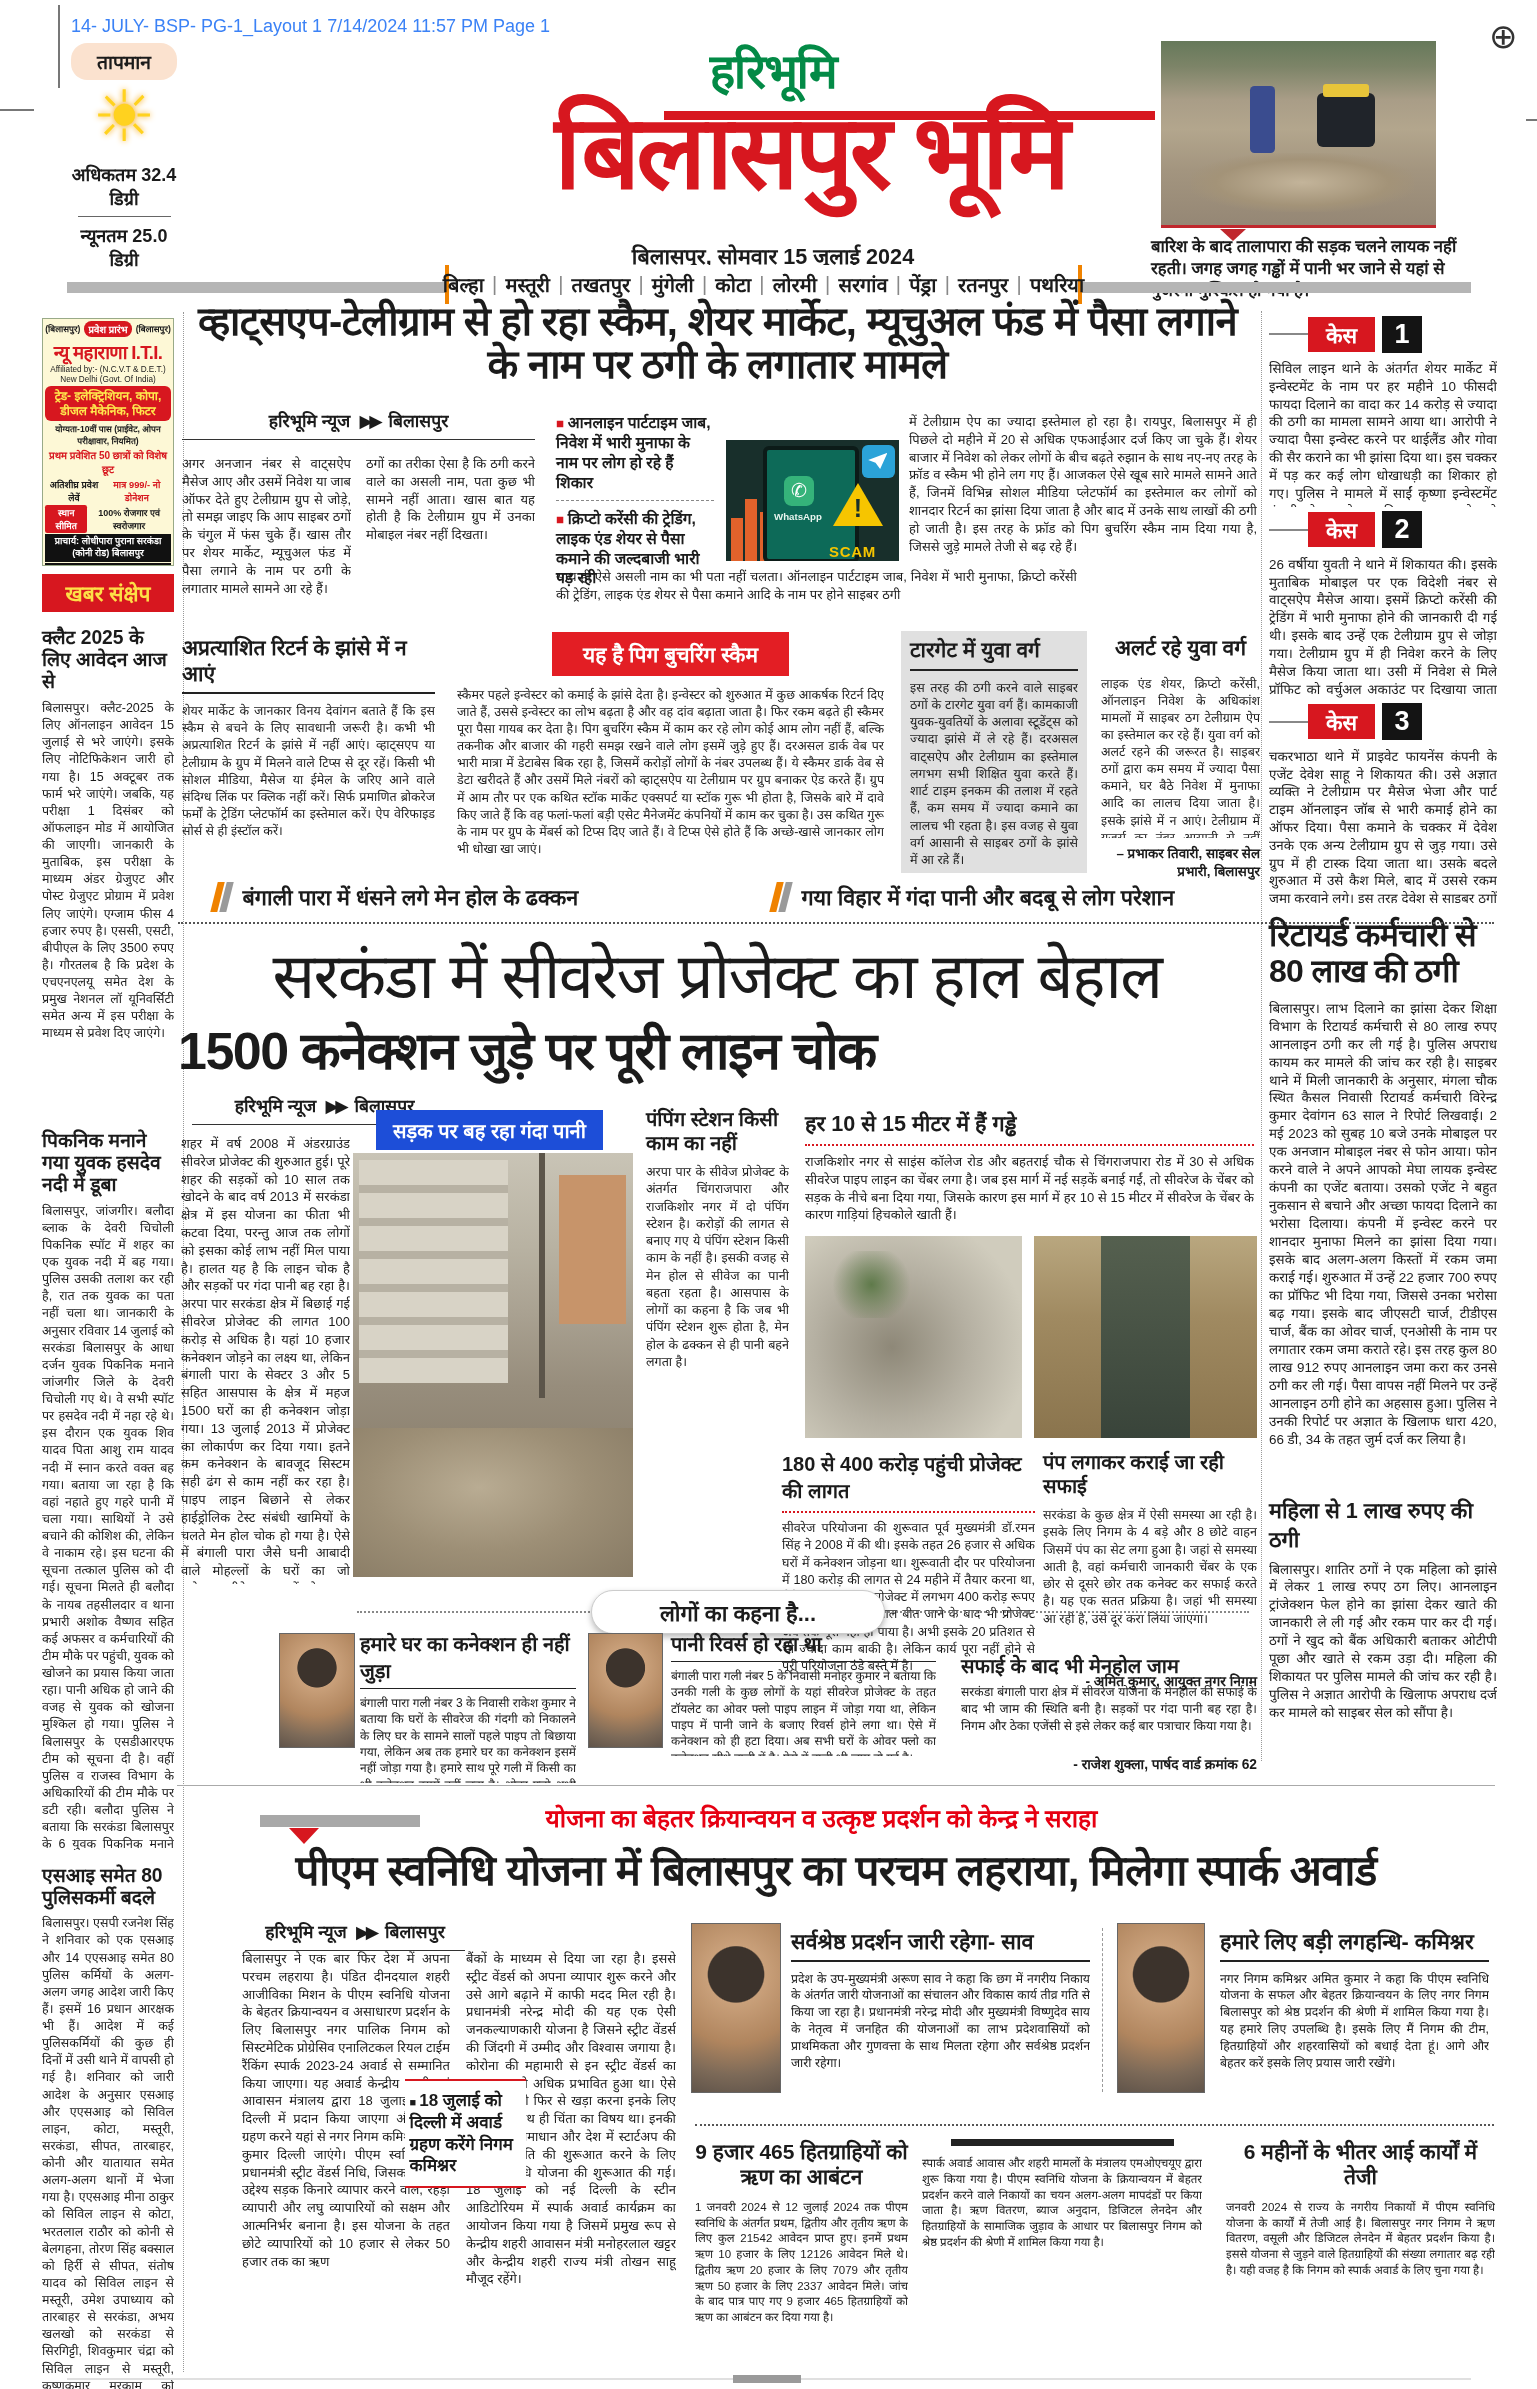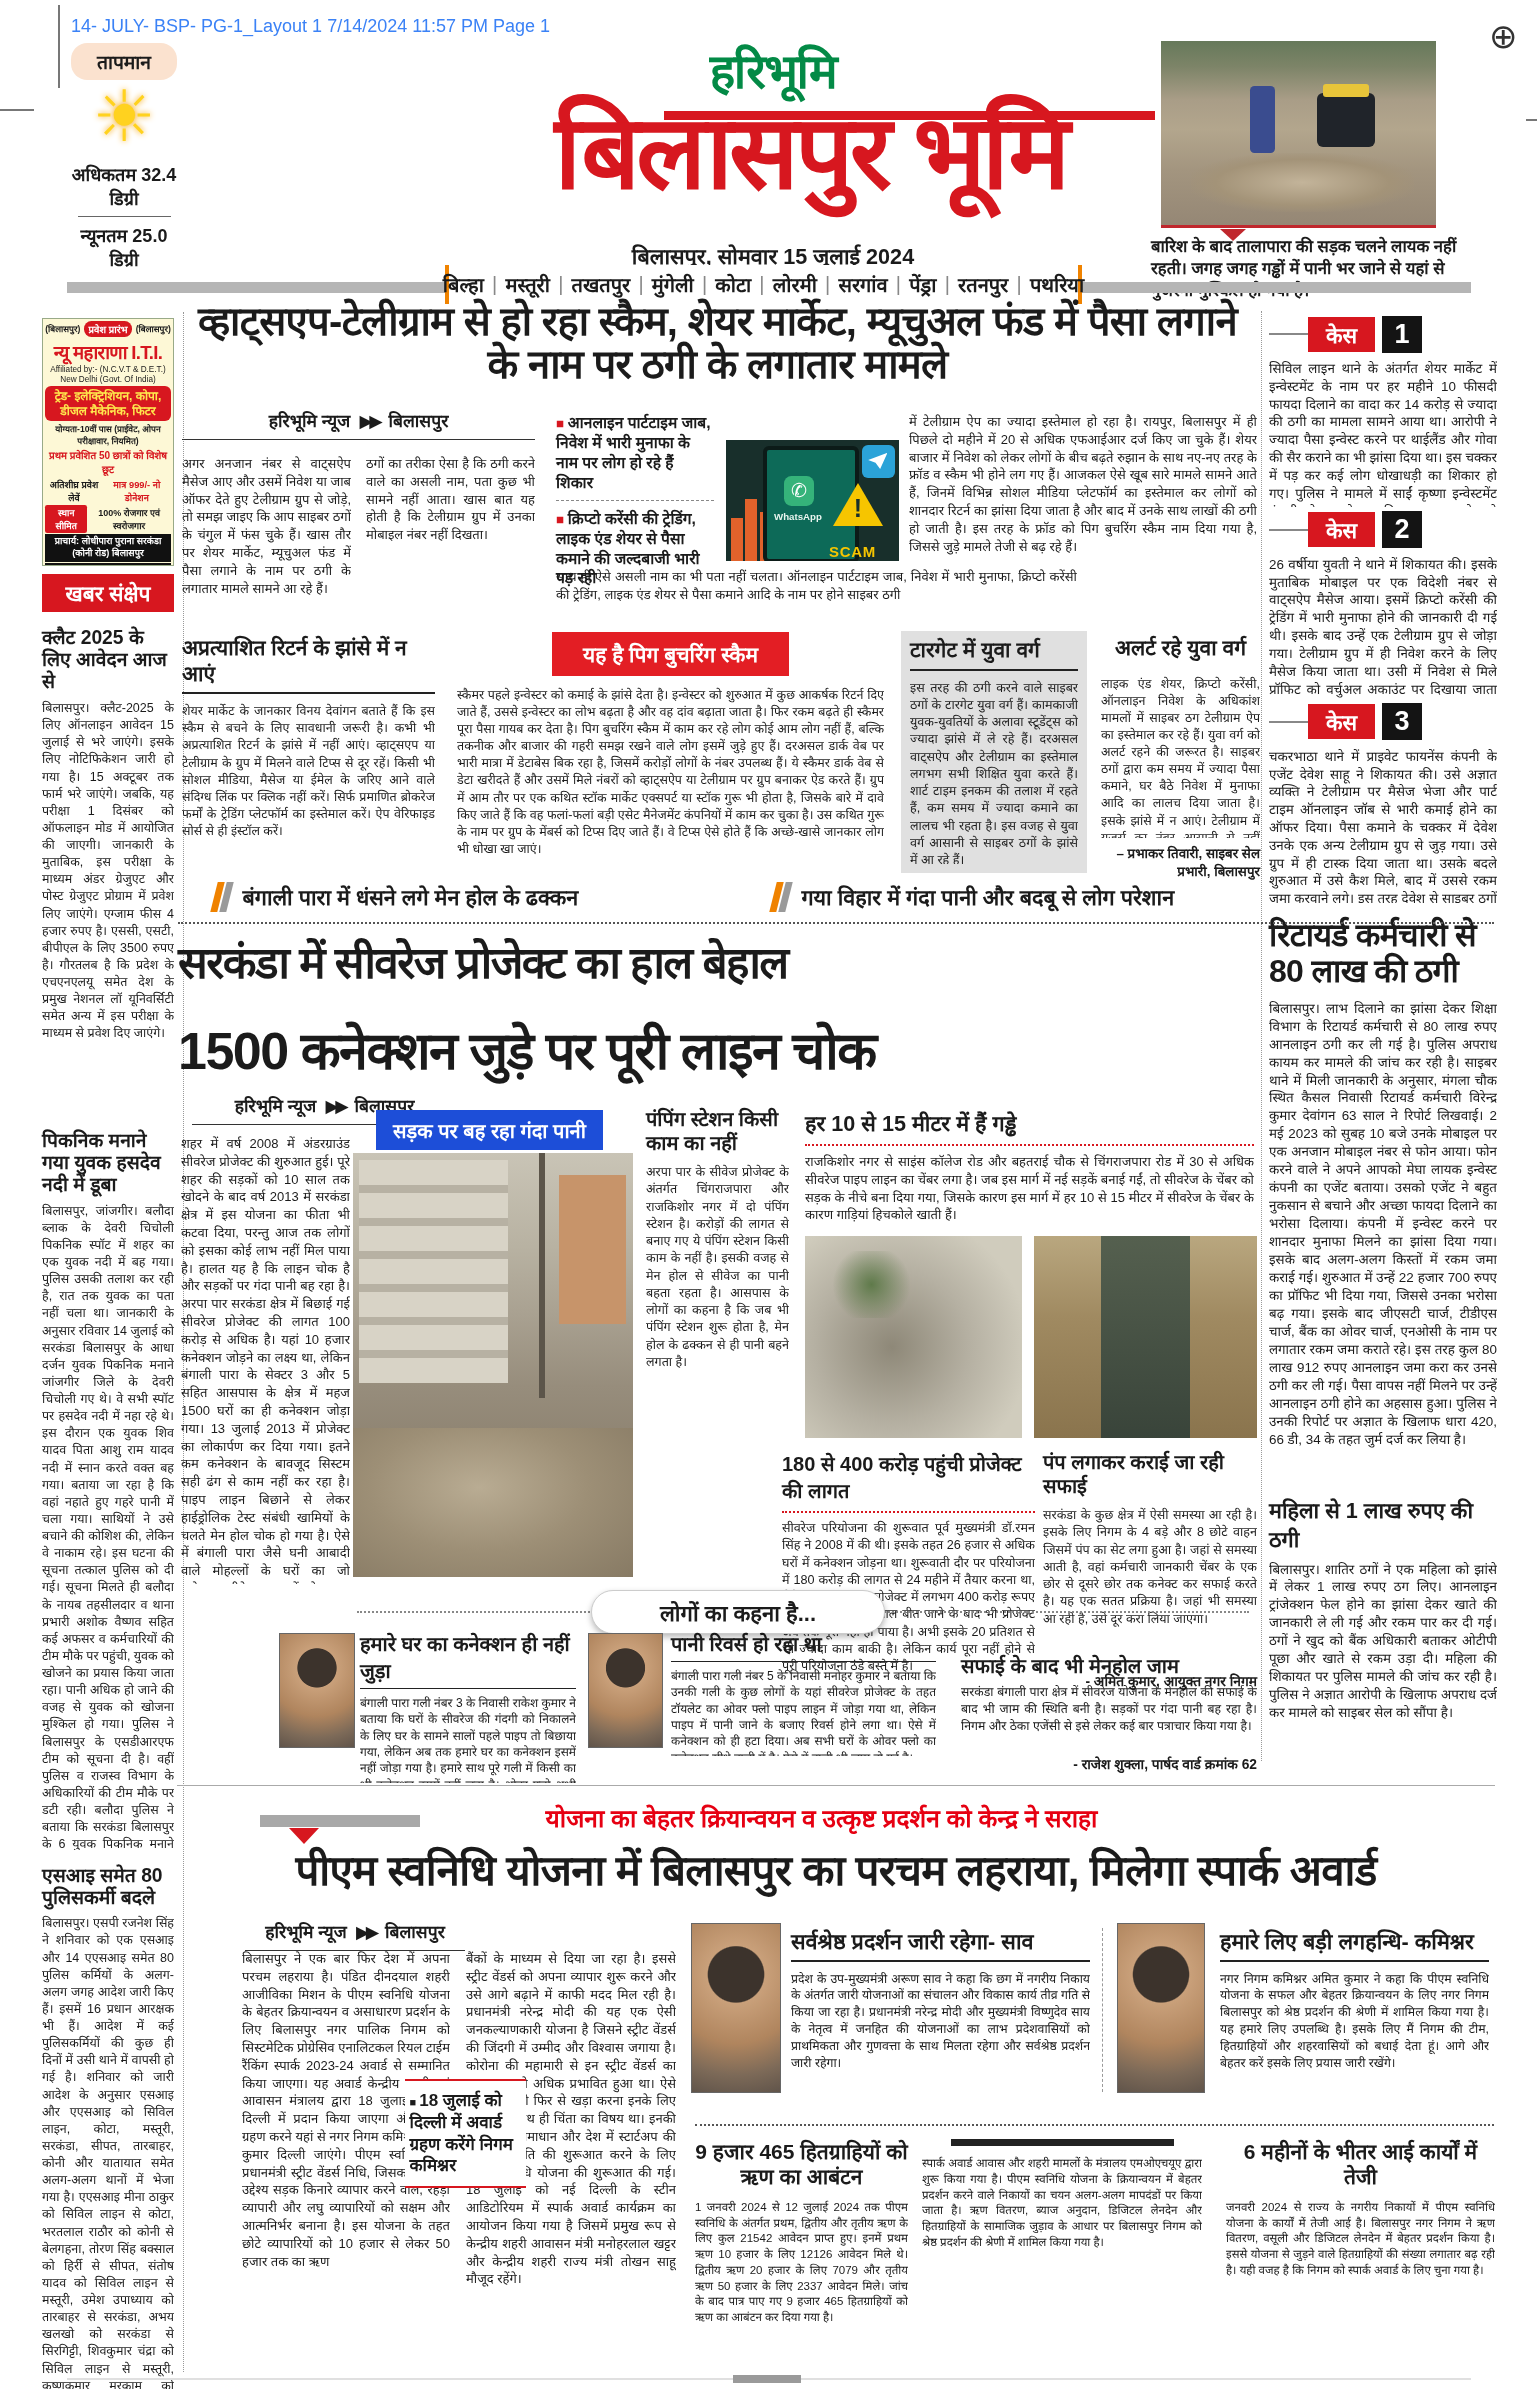--- a/index.html
+++ b/index.html
@@ -56,21 +56,21 @@
   #ad-box .trades{background:#d7171f;color:#ffe84d;font-size:12px;font-weight:bold;border-radius:6px;padding:3px 1.5px;line-height:1.2;}
   #ad-box .elig{font-size:8.6px;font-weight:bold;}
   #ad-box .offer{color:#d7171f;font-size:10px;font-weight:bold;}
   #ad-box .urge{font-size:9.3px;font-weight:bold;display:flex;justify-content:space-between;align-items:center;}
   #ad-box .fee{color:#d7171f;}
   #ad-box .lim{display:flex;justify-content:space-between;align-items:center;font-size:9px;font-weight:bold;}
   #ad-box .lim .ltag{background:#d7171f;color:#fff;padding:0.7px 3.7px;border-radius:2.2px;}
   #ad-box .addr{background:#111;color:#fff;font-size:9.3px;font-weight:bold;padding:2.2px 1.5px;line-height:1.25;}
   #ad-box .phone{background:#111;color:#ffe84d;font-size:9.7px;font-weight:bold;padding:1.5px 0 3px;}
   #briefs{left:42px;top:574px;width:132px;}
-  #briefs .bh{background:#d7171f;color:#ffffff;font-size:21px;font-weight:bold;text-align:center;padding:5.2px 0;}
+  #briefs .bh{background:#d7171f;color:#fde047;font-size:21px;font-weight:bold;text-align:center;padding:5.2px 0;}
   .brief-title{font-size:19.3px;font-weight:bold;line-height:1.14;margin-top:15px;}
   .brief-body{margin-top:6.7px;}
   #rail-div{left:183px;top:312px;height:2060px;border-left:1.5px dotted #999;}
   
   #scam-headline{left:186px;top:300px;width:1063px;text-align:center;font-size:40px;font-weight:800;
       line-height:1.07;letter-spacing:-0.7px;}
   .byline{font-size:17.5px;font-weight:bold;text-align:center;border-bottom:1.5px solid #333;padding-bottom:7.4px;}
   .byline .arr{letter-spacing:-3.7px;padding:0 4.5px;}
   #scam-byline{left:182px;top:408px;width:353px;}
   #scam-lead1{left:182px;top:455px;width:169px;height:158px;}
@@ -129,21 +129,21 @@
   #mahila-body{font-size:13.4px;line-height:1.34;text-align:justify;height:223px;overflow:hidden;}
   
   .kick{display:flex;gap:10.4px;align-items:flex-start;font-size:21.6px;font-weight:bold;}
   .kick-flag{width:18px;height:30px;position:relative;flex:none;}
   .kick-flag i{position:absolute;top:0;width:6.7px;height:30px;transform:skewX(-14deg);}
   .kick-flag .f1{left:0;background:#ef8200;}
   .kick-flag .f2{left:9px;background:#9a9a9a;}
   #kick1{left:214px;top:882px;width:543px;}
   #kick2{left:773px;top:882px;width:482px;}
   #mid-dotrule{left:178px;top:922px;width:1316px;border-top:2.2px dotted #555;}
-  #sewer-h1{left:178px;top:931px;width:1078px;text-align:left;font-size:44px;font-weight:700;letter-spacing:-1.5px;}
+  #sewer-h1{left:178px;top:931px;width:1078px;text-align:center;font-size:63px;font-weight:400;letter-spacing:-1.5px;}
   #sewer-h2{left:178px;top:1013px;width:1078px;text-align:left;font-size:52px;font-weight:800;letter-spacing:-1.5px;}
   #sewer-byline{left:192px;top:1093px;width:265px;}
   #sewer-body{left:181px;top:1135px;width:169px;height:449px;}
   #photo-label{left:376px;top:1110px;width:227px;background:#1d4ed8;color:#fff;font-size:20px;font-weight:bold;
       text-align:center;padding:6.7px 0;}
   #street-photo{left:353px;top:1153px;width:280px;height:424px;
       background:linear-gradient(180deg,#c9c4b6 0%,#b8b2a2 22%,#a9a191 38%,#978d7c 55%,#8a7f6d 75%,#7e7361 100%);}
   #street-photo .bld{position:absolute;left:6px;top:7.4px;width:149px;height:223px;
       background:repeating-linear-gradient(180deg,#d8d3c6 0 25px,#b7b1a3 25px 33px);}
   #street-photo .bld2{position:absolute;right:7.4px;top:22px;width:67px;height:149px;background:#c7946a;}

